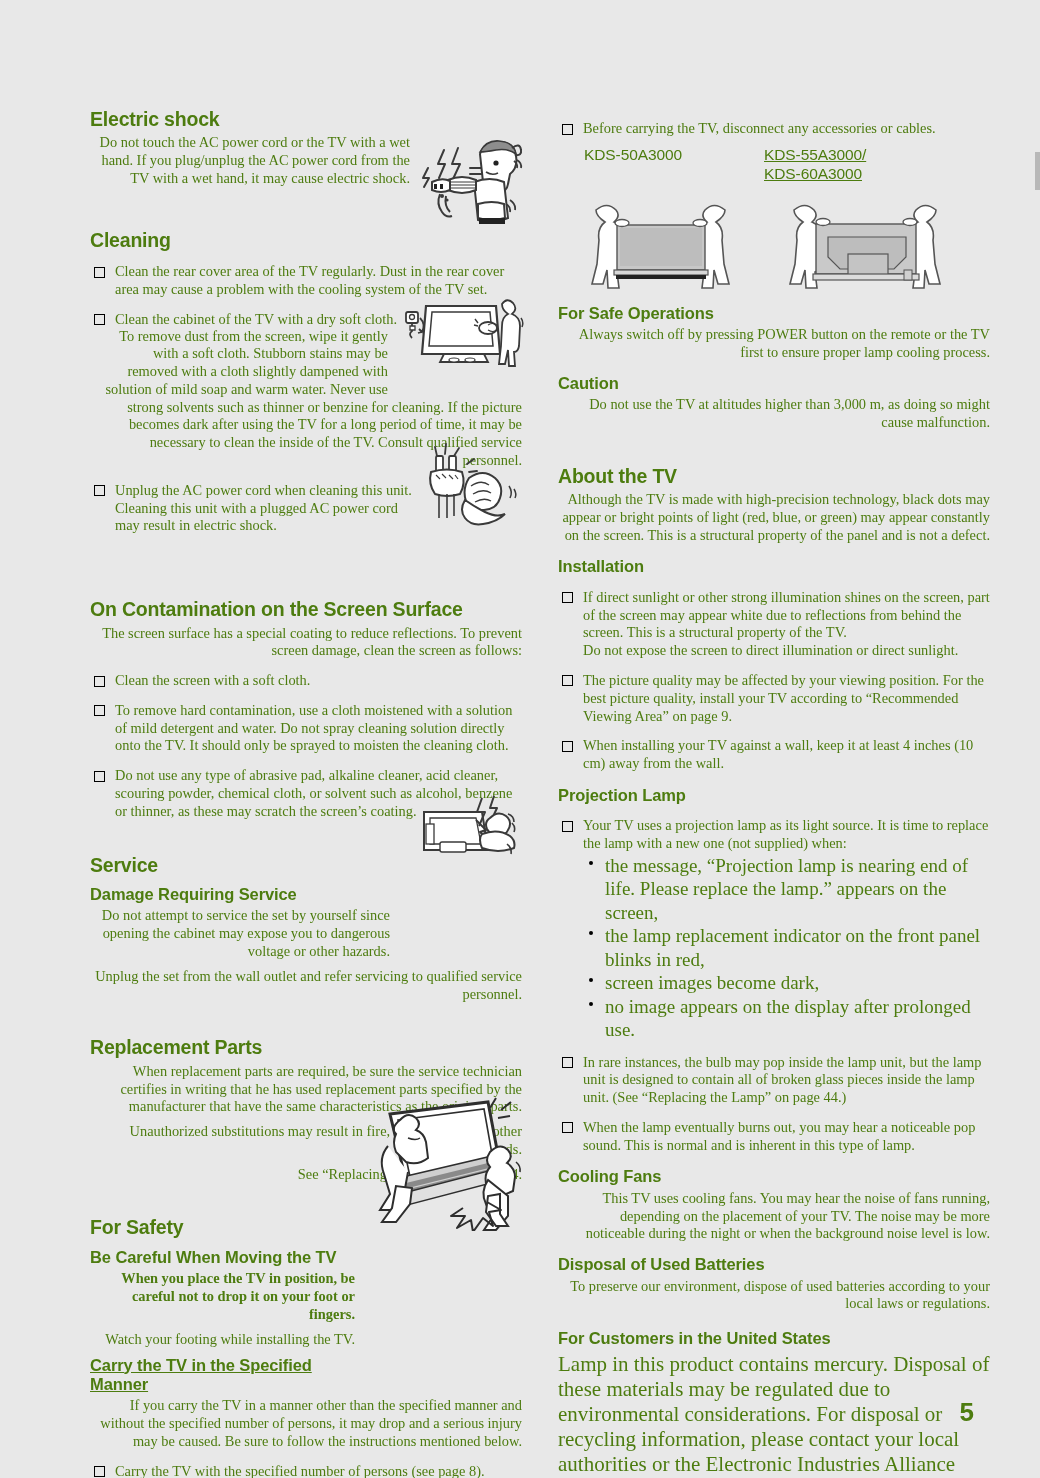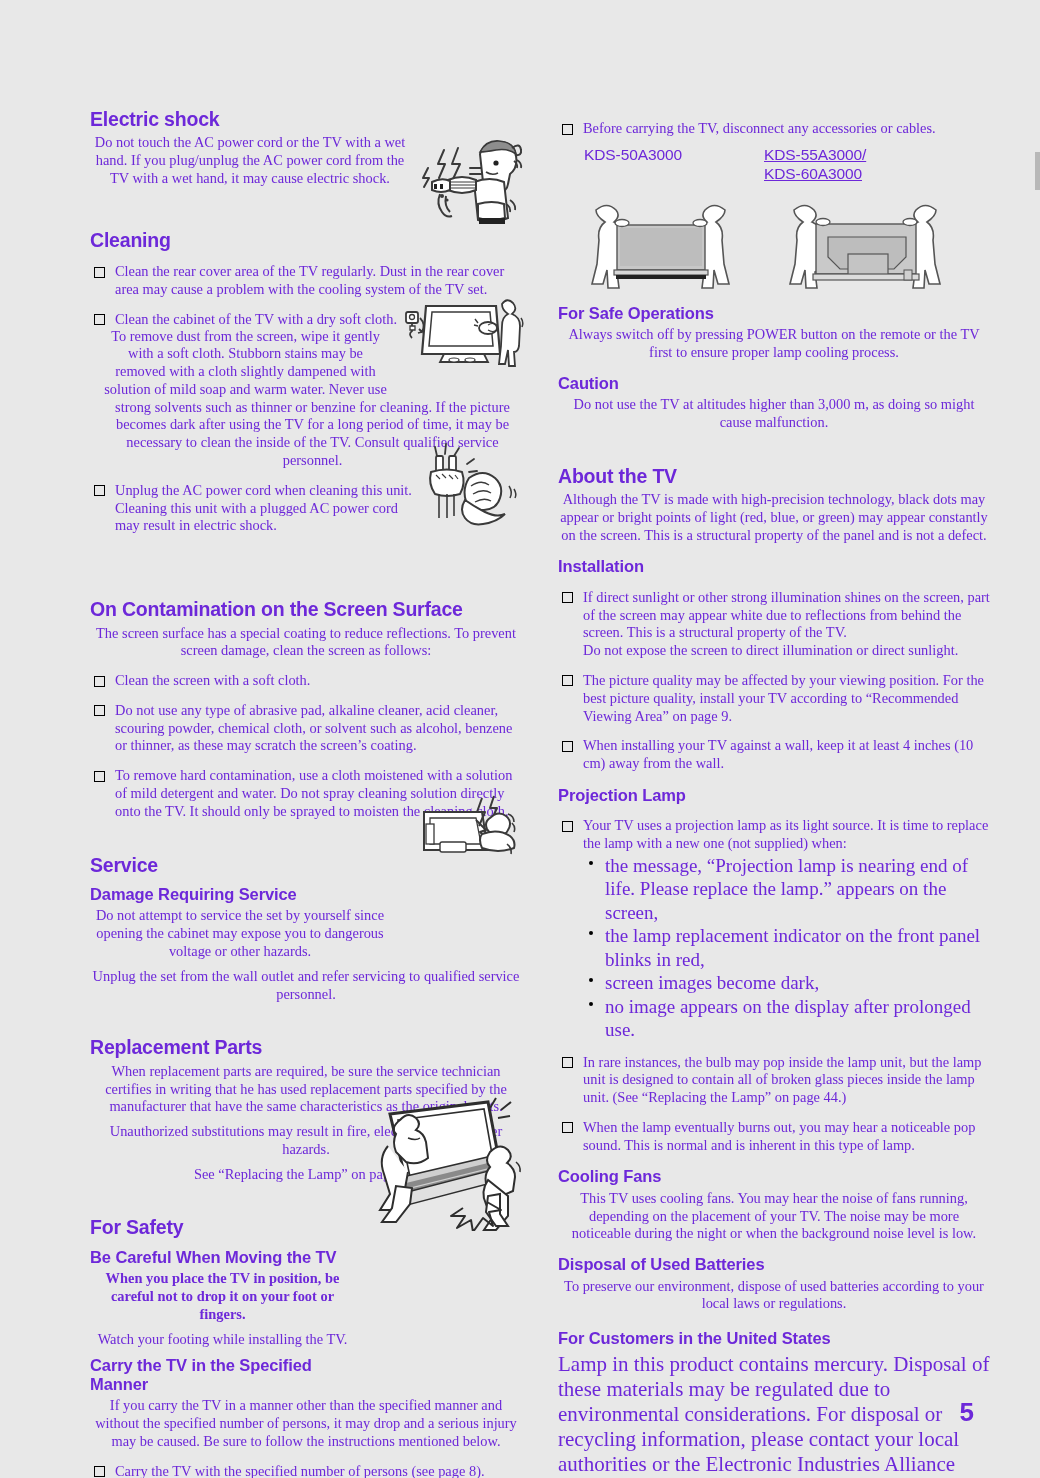--- a/index.html
+++ b/index.html
@@ -6,21 +6,21 @@
     margin: 0;
     padding: 0;
     background: #e8e8e8;
   }
   .page {
     position: relative;
     width: 1040px;
     height: 1478px;
     background: #e8e8e8;
     font-family: "Liberation Serif", serif;
-    color: #6d28d9;
+    color: #4d7c0f;
     overflow: hidden;
   }
   .col {
     position: absolute;
     top: 108px;
     width: 432px;
   }
   .col-left  { left: 90px; }
   .col-right { left: 558px; }
 
@@ -37,21 +37,21 @@
     font-weight: bold;
     font-size: 16.5px;
     line-height: 1.18;
     margin: 0 0 3px 0;
     letter-spacing: -0.1px;
   }
   p.body {
     font-size: 14.4px;
     line-height: 1.235;
     margin: 0 0 7px 0;
-    text-align: center;
+    text-align: right;
   }
   p.body.tight { margin-bottom: 0; }
 
   ul.cklist {
     list-style: none;
     margin: 0 0 7px 0;
     padding: 0;
   }
   ul.cklist > li {
     position: relative;
@@ -187,25 +187,25 @@
 
     <h1 class="sec">On Contamination on the Screen Surface</h1>
     <p class="body">The screen surface has a special coating to reduce reflections. To prevent screen damage, clean the screen as follows:</p>
     <ul class="cklist">
       <li>
         <span class="bx"></span>
         <span>Clean the screen with a soft cloth.</span>
       </li>
       <li>
         <span class="bx"></span>
+        <span>To remove hard contamination, use a cloth moistened with a solution of mild detergent and water. Do not spray cleaning solution directly onto the TV. It should only be sprayed to moisten the cleaning cloth.</span>
+      </li>
+      <li>
+        <span class="bx"></span>
         <span>Do not use any type of abrasive pad, alkaline cleaner, acid cleaner, scouring powder, chemical cloth, or solvent such as alcohol, benzene or thinner, as these may scratch the screen’s coating.</span>
-      </li>
-      <li>
-        <span class="bx"></span>
-        <span>To remove hard contamination, use a cloth moistened with a solution of mild detergent and water. Do not spray cleaning solution directly onto the TV. It should only be sprayed to moisten the cleaning cloth.</span>
       </li>
     </ul>
 
     <div class="gap-l"></div>
 
     <h1 class="sec">Service</h1>
     <div style="height:5px;"></div>
     <h2 class="sub">Damage Requiring Service</h2>
     <p class="body" style="width:300px;">Do not attempt to service the set by yourself since opening the cabinet may expose you to dangerous voltage or other hazards.</p>
     <p class="body">Unplug the set from the wall outlet and refer servicing to qualified service personnel.</p>
@@ -217,21 +217,21 @@
     <p class="body">Unauthorized substitutions may result in fire, electric shock or other hazards.</p>
     <p class="body">See “Replacing the Lamp” on page 44.</p>
 
     <div class="gap-l"></div>
 
     <h1 class="sec">For Safety</h1>
     <div style="height:5px;"></div>
     <h2 class="sub" style="width:262px;">Be Careful When Moving the TV</h2>
     <p class="body" style="width:265px;font-weight:bold;">When you place the TV in position, be careful not to drop it on your foot or fingers.</p>
     <p class="body" style="width:265px;">Watch your footing while installing the TV.</p>
-    <h2 class="sub" style="width:262px;">Carry the TV in the Specified Manner</h2>
+    <h2 class="sub" style="width:262px;text-decoration:underline;">Carry the TV in the Specified Manner</h2>
     <p class="body">If you carry the TV in a manner other than the specified manner and without the specified number of persons, it may drop and a serious injury may be caused. Be sure to follow the instructions mentioned below.</p>
     <ul class="cklist">
       <li>
         <span class="bx"></span>
         <span>Carry the TV with the specified number of persons (see page 8).</span>
       </li>
       <li>
         <span class="bx"></span>
         <span>Hold the TV tightly when carrying it.</span>
       </li>

